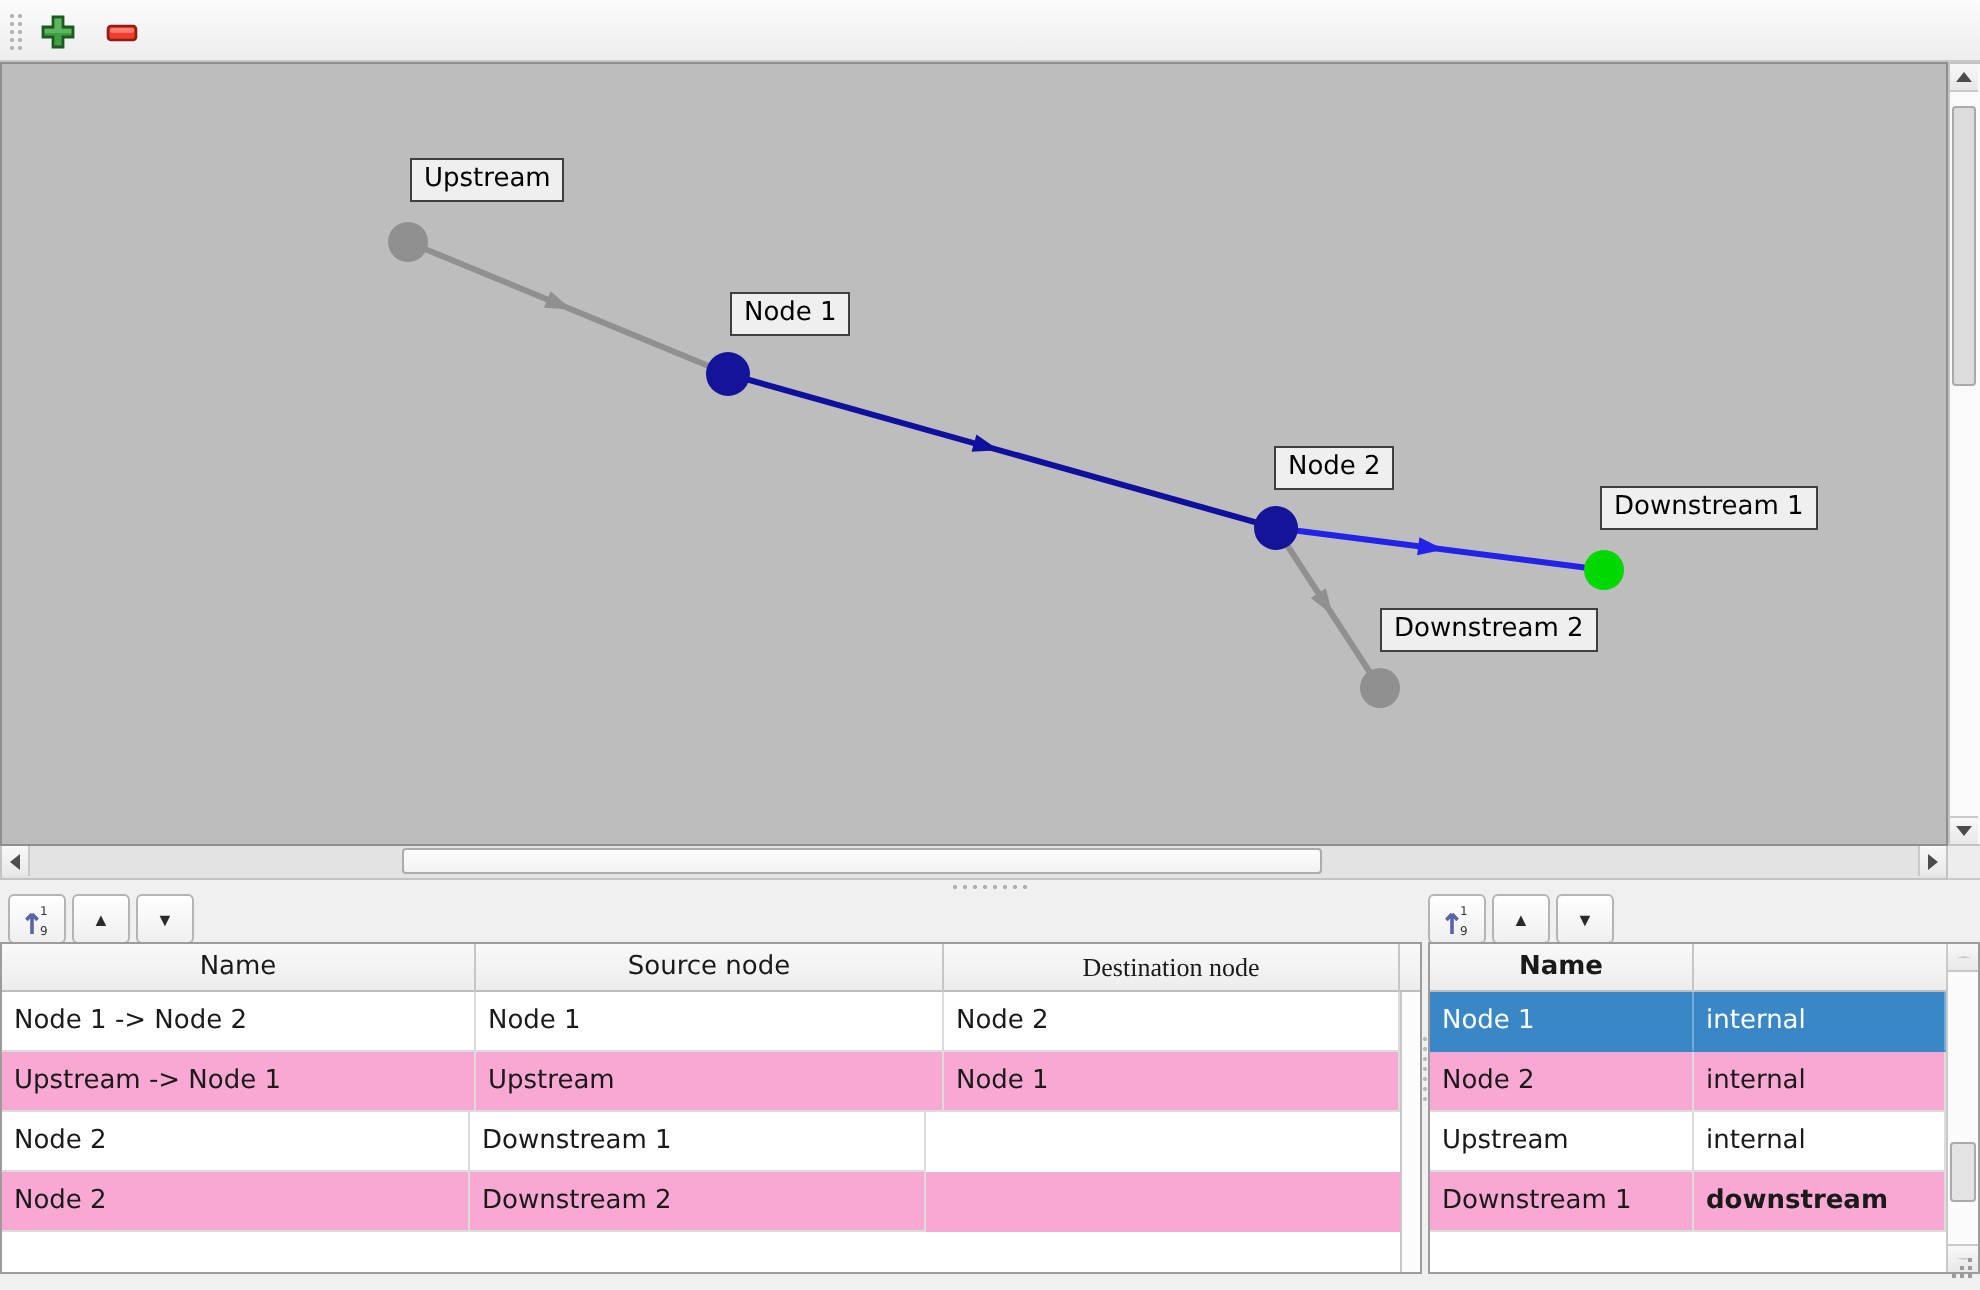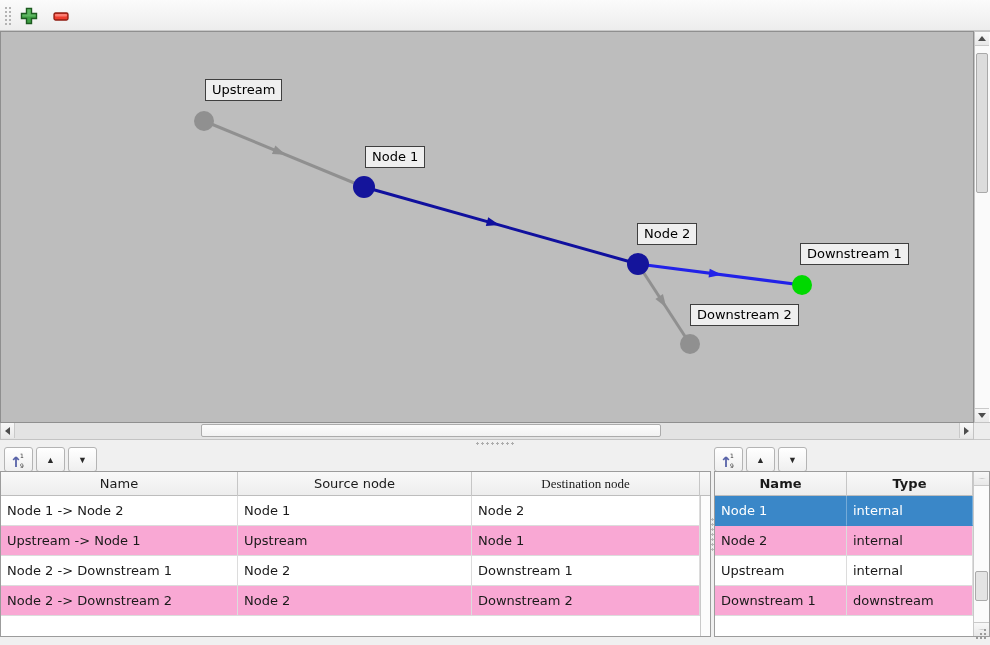--- a/index.html
+++ b/index.html
@@ -200,56 +200,53 @@
           <div class="tcell" style="width: 237px;">Node 1 -&gt; Node 2</div>
           <div class="tcell" style="width: 234px;">Node 1</div>
           <div class="tcell" style="width: 228px;">Node 2</div>
         </div>
         <div class="trow alt">
           <div class="tcell" style="width: 237px;">Upstream -&gt; Node 1</div>
           <div class="tcell" style="width: 234px;">Upstream</div>
           <div class="tcell" style="width: 228px;">Node 1</div>
         </div>
         <div class="trow">
-          <div class="tcell" style="width: 237px;">Node 2 -&gt; Downstream 1</div>
           <div class="tcell" style="width: 234px;">Node 2</div>
           <div class="tcell" style="width: 228px;">Downstream 1</div>
         </div>
         <div class="trow alt">
-          <div class="tcell" style="width: 237px;">Node 2 -&gt; Downstream 2</div>
           <div class="tcell" style="width: 234px;">Node 2</div>
           <div class="tcell" style="width: 228px;">Downstream 2</div>
         </div>
       </div>
     <div id="lt-scroll"></div>
   </div>
 
   <div id="tables-splitter"></div>
 
   <div class="gtable" id="right-table">
     <div class="thead" id="rt-head">
         <div class="hcell" style="width: 132px;">Name</div>
-        <div class="hcell" style="width: 126px;">Type</div>
       </div>
     <div id="rt-body">
         <div class="trow selected">
           <div class="tcell" style="width: 132px;">Node 1</div>
           <div class="tcell" style="width: 126px;">internal</div>
         </div>
         <div class="trow alt">
           <div class="tcell" style="width: 132px;">Node 2</div>
           <div class="tcell" style="width: 126px;">internal</div>
         </div>
         <div class="trow">
           <div class="tcell" style="width: 132px;">Upstream</div>
           <div class="tcell" style="width: 126px;">internal</div>
         </div>
         <div class="trow alt">
           <div class="tcell" style="width: 132px;">Downstream 1</div>
-          <div class="tcell" style="width: 126px;">downstream</div>
+          <div class="tcell" style="width: 126px; font-weight: bold;">downstream</div>
         </div>
       </div>
     <div id="rt-scroll">
       <div class="sb-btn up">
           <span class="tri up"></span>
         </div>
       <div id="rt-thumb"></div>
       <div class="sb-btn down">
           <span class="tri down"></span>
         </div>

